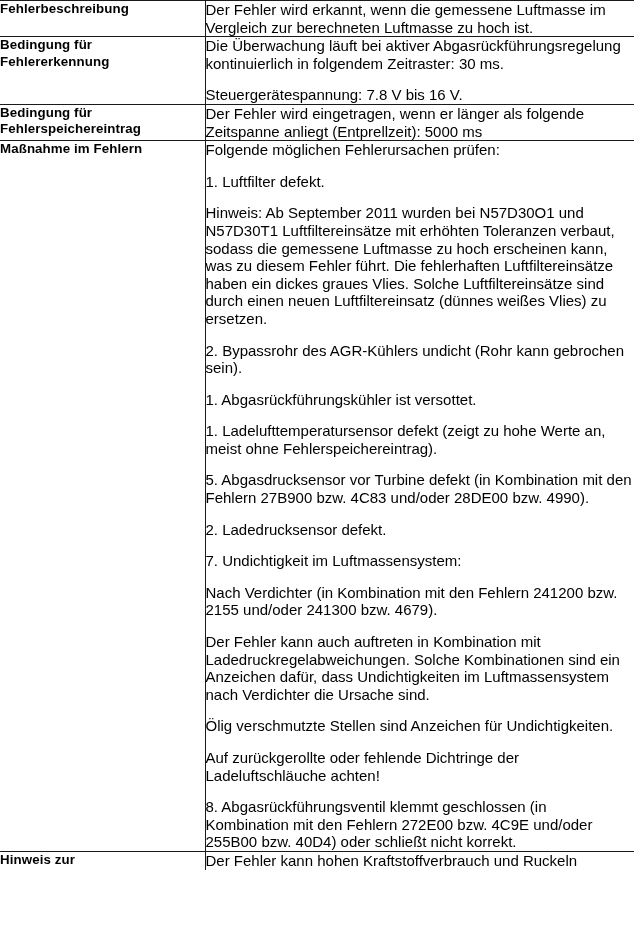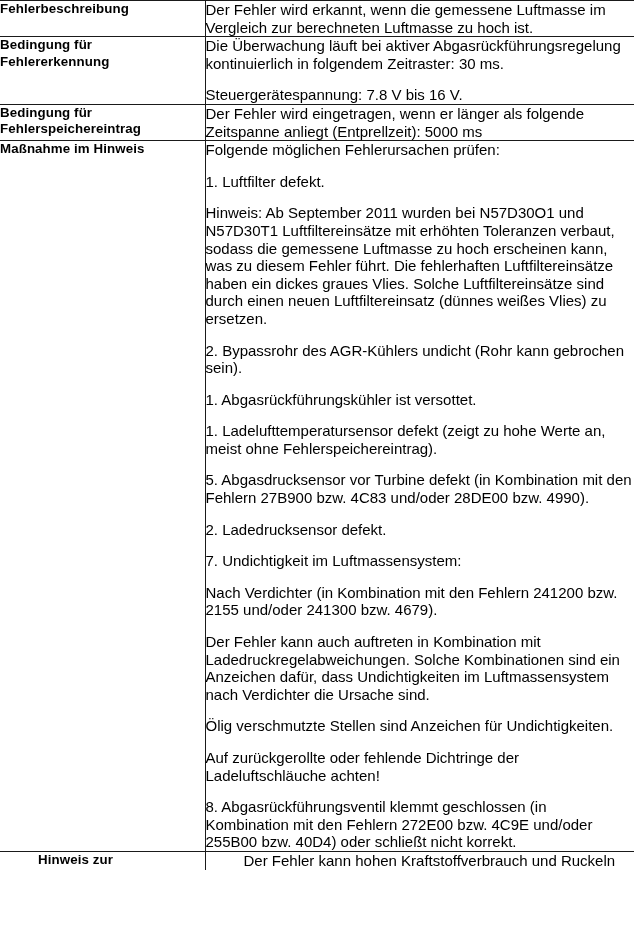--- a/index.html
+++ b/index.html
@@ -60,21 +60,20 @@
   .cell-value p:last-child { margin-bottom: 0; }
 
   .pad-bottom-lg { padding-bottom: 46px; }
   .pad-bottom-sm { padding-bottom: 12px; }
 
   .label-line { display: block; }
 
   
   .row.clipped > td {
     padding-bottom: 0;
-    padding-left: 38px;
   }
 </style>
 </head>
 <body>
 
 <div class="doc">
 
   <table class="tbl">
     <colgroup>
       <col class="c-label">
@@ -107,21 +106,21 @@
           <span class="label-line">Bedingung für</span>
           <span class="label-line">Fehlerspeichereintrag</span>
         </td>
         <td class="cell-value pad-bottom-sm">
           <p>Der Fehler wird eingetragen, wenn er länger als folgende Zeitspanne anliegt (Entprellzeit): 5000 ms</p>
         </td>
       </tr>
 
       <tr class="row">
         <td class="cell-label">
-          <span class="label-line">Maßnahme im Hinweis</span>
+          <span class="label-line">Maßnahme im Fehlern</span>
         </td>
         <td class="cell-value">
           <p>Folgende möglichen Fehlerursachen prüfen:</p>
           <p>1. Luftfilter defekt.</p>
           <p>Hinweis: Ab September 2011 wurden bei N57D30O1 und N57D30T1 Luftfiltereinsätze mit erhöhten Toleranzen verbaut, sodass die gemessene Luftmasse zu hoch erscheinen kann, was zu diesem Fehler führt. Die fehlerhaften Luftfiltereinsätze haben ein dickes graues Vlies. Solche Luftfiltereinsätze sind durch einen neuen Luftfiltereinsatz (dünnes weißes Vlies) zu ersetzen.</p>
           <p>2. Bypassrohr des AGR-Kühlers undicht (Rohr kann gebrochen sein).</p>
           <p>1. Abgasrückführungskühler ist versottet.</p>
           <p>1. Ladelufttemperatursensor defekt (zeigt zu hohe Werte an, meist ohne Fehlerspeichereintrag).</p>
           <p>5. Abgasdrucksensor vor Turbine defekt (in Kombination mit den Fehlern 27B900 bzw. 4C83 und/oder 28DE00 bzw. 4990).</p>
           <p>2. Ladedrucksensor defekt.</p>

